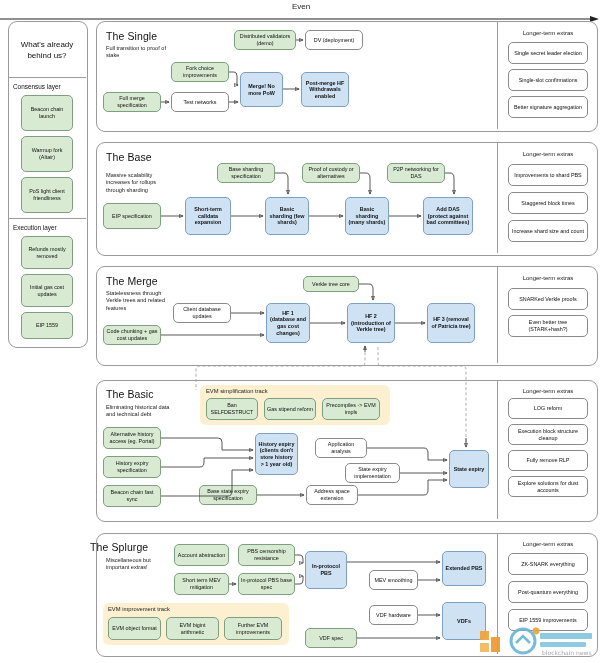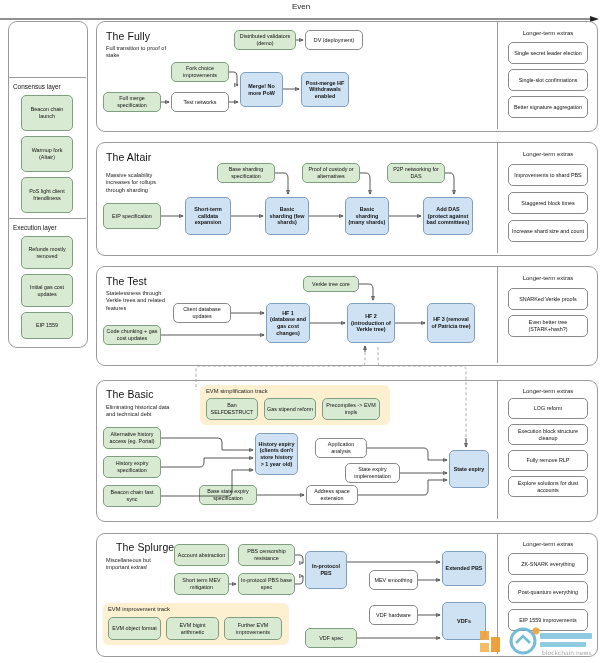--- a/index.html
+++ b/index.html
@@ -86,68 +86,69 @@
 
 <div id="root">
 
   <div class="time-label">Even</div>
   <svg class="time-axis" viewBox="0 0 600 9">
     <line x1="0" y1="4" x2="592" y2="4" stroke="#222" stroke-width="1"></line>
     <polygon points="599,4 590,1 590,7" fill="#222"></polygon>
   </svg>
 
   <div class="side-panel"></div>
+  <div class="side-head">What's already behind us?</div>
   <div class="side-rule" style="top:77px"></div>
   <div class="side-sec" style="top:83px">Consensus layer</div>
   <div class="node abs" style="left:21px;top:95px;width:52px;height:36px">Beacon chain launch</div>
   <div class="node abs" style="left:21px;top:136px;width:52px;height:36px">Warmup fork (Altair)</div>
   <div class="node abs" style="left:21px;top:177px;width:52px;height:36px">PoS light client friendliness</div>
   <div class="side-rule" style="top:218px"></div>
   <div class="side-sec" style="top:224px">Execution layer</div>
   <div class="node abs" style="left:21px;top:236px;width:52px;height:33px">Refunds mostly removed</div>
   <div class="node abs" style="left:21px;top:274px;width:52px;height:33px">Initial gas cost updates</div>
   <div class="node abs" style="left:21px;top:312px;width:52px;height:27px">EIP 1559</div>
 
   <div class="panel" style="left:96px;top:21px;width:500px;height:109px"></div>
-  <div class="panel-title" style="left:106px;top:30px">The Fully</div>
+  <div class="panel-title" style="left:106px;top:30px">The Single</div>
   <div class="panel-sub" style="left:106px;top:45px;width:66px">Full transition to proof of stake</div>
   <div class="extras-divider" style="left:497px;top:22px;height:107px"></div>
   <div class="extras-title" style="left:503px;top:30px;width:90px">Longer-term extras</div>
   <div class="node white abs" style="left:508px;top:42px;width:80px;height:22px">Single secret leader election</div>
   <div class="node white abs" style="left:508px;top:69px;width:80px;height:22px">Single-slot confirmations</div>
   <div class="node white abs" style="left:508px;top:96px;width:80px;height:22px">Better signature aggregation</div>
 
   <div class="node abs" style="left:234px;top:30px;width:62px;height:20px">Distributed validators (demo)</div>
   <div class="node white abs" style="left:305px;top:30px;width:58px;height:20px">DV (deployment)</div>
   <div class="node abs" style="left:171px;top:62px;width:58px;height:20px">Fork choice improvements</div>
   <div class="node abs" style="left:103px;top:92px;width:58px;height:20px">Full merge specification</div>
   <div class="node white abs" style="left:171px;top:92px;width:58px;height:20px">Test networks</div>
   <div class="node blue abs" style="left:240px;top:72px;width:43px;height:35px">Merge! No more PoW</div>
   <div class="node blue abs" style="left:301px;top:72px;width:48px;height:35px">Post-merge HF Withdrawals enabled</div>
 
   <div class="panel" style="left:96px;top:142px;width:500px;height:112px"></div>
-  <div class="panel-title" style="left:106px;top:151px">The Altair</div>
+  <div class="panel-title" style="left:106px;top:151px">The Base</div>
   <div class="panel-sub" style="left:106px;top:172px;width:66px">Massive scalability increases for rollups through sharding</div>
   <div class="extras-divider" style="left:497px;top:143px;height:110px"></div>
   <div class="extras-title" style="left:503px;top:151px;width:90px">Longer-term extras</div>
   <div class="node white abs" style="left:508px;top:164px;width:80px;height:22px">Improvements to shard PBS</div>
   <div class="node white abs" style="left:508px;top:192px;width:80px;height:22px">Staggered block times</div>
   <div class="node white abs" style="left:508px;top:220px;width:80px;height:22px">Increase shard size and count</div>
 
   <div class="node abs" style="left:217px;top:163px;width:58px;height:20px">Base sharding specification</div>
   <div class="node abs" style="left:302px;top:163px;width:58px;height:20px">Proof of custody or alternatives</div>
   <div class="node abs" style="left:387px;top:163px;width:58px;height:20px">P2P networking for DAS</div>
   <div class="node abs" style="left:103px;top:203px;width:58px;height:26px">EIP specification</div>
   <div class="node blue abs" style="left:185px;top:197px;width:46px;height:38px">Short-term calldata expansion</div>
   <div class="node blue abs" style="left:265px;top:197px;width:44px;height:38px">Basic sharding (few shards)</div>
   <div class="node blue abs" style="left:345px;top:197px;width:44px;height:38px">Basic sharding (many shards)</div>
   <div class="node blue abs" style="left:423px;top:197px;width:50px;height:38px">Add DAS (protect against bad committees)</div>
 
   <div class="panel" style="left:96px;top:266px;width:500px;height:98px"></div>
-  <div class="panel-title" style="left:106px;top:275px">The Test</div>
+  <div class="panel-title" style="left:106px;top:275px">The Merge</div>
   <div class="panel-sub" style="left:106px;top:290px;width:66px">Statelessness through Verkle trees and related features</div>
   <div class="extras-divider" style="left:497px;top:267px;height:96px"></div>
   <div class="extras-title" style="left:503px;top:275px;width:90px">Longer-term extras</div>
   <div class="node white abs" style="left:508px;top:288px;width:80px;height:22px">SNARKed Verkle proofs</div>
   <div class="node white abs" style="left:508px;top:315px;width:80px;height:22px">Even better tree (STARK+hash?)</div>
 
   <div class="node abs" style="left:303px;top:276px;width:56px;height:16px">Verkle tree core</div>
   <div class="node white abs" style="left:173px;top:303px;width:58px;height:20px">Client database updates</div>
   <div class="node abs" style="left:103px;top:325px;width:58px;height:20px">Code chunking + gas cost updates</div>
   <div class="node blue abs" style="left:266px;top:303px;width:44px;height:40px">HF 1 (database and gas cost changes)</div>
@@ -174,21 +175,21 @@
   <div class="node abs" style="left:103px;top:456px;width:58px;height:22px">History expiry specification</div>
   <div class="node abs" style="left:103px;top:485px;width:58px;height:22px">Beacon chain fast sync</div>
   <div class="node blue abs" style="left:255px;top:433px;width:43px;height:42px">History expiry (clients don't store history &gt; 1 year old)</div>
   <div class="node white abs" style="left:315px;top:438px;width:52px;height:20px">Application analysis</div>
   <div class="node white abs" style="left:345px;top:463px;width:55px;height:20px">State expiry implementation</div>
   <div class="node abs" style="left:199px;top:485px;width:58px;height:20px">Base state expiry specification</div>
   <div class="node white abs" style="left:306px;top:485px;width:52px;height:20px">Address space extension</div>
   <div class="node blue abs" style="left:449px;top:450px;width:40px;height:38px">State expiry</div>
 
   <div class="panel" style="left:96px;top:533px;width:500px;height:122px"></div>
-  <div class="panel-title" style="left:116px;top:541px">The Splurge</div>
+  <div class="panel-title" style="left:90px;top:541px">The Splurge</div>
   <div class="panel-sub" style="left:106px;top:557px;width:66px">Miscellaneous but important extras!</div>
   <div class="extras-divider" style="left:497px;top:534px;height:120px"></div>
   <div class="extras-title" style="left:503px;top:541px;width:90px">Longer-term extras</div>
   <div class="node white abs" style="left:508px;top:553px;width:80px;height:22px">ZK-SNARK everything</div>
   <div class="node white abs" style="left:508px;top:581px;width:80px;height:22px">Post-quantum everything</div>
   <div class="node white abs" style="left:508px;top:609px;width:80px;height:22px">EIP 1559 improvements</div>
 
   <div class="node abs" style="left:174px;top:544px;width:55px;height:22px">Account abstraction</div>
   <div class="node abs" style="left:238px;top:544px;width:57px;height:22px">PBS censorship resistance</div>
   <div class="node abs" style="left:174px;top:573px;width:55px;height:22px">Short term MEV mitigation</div>

